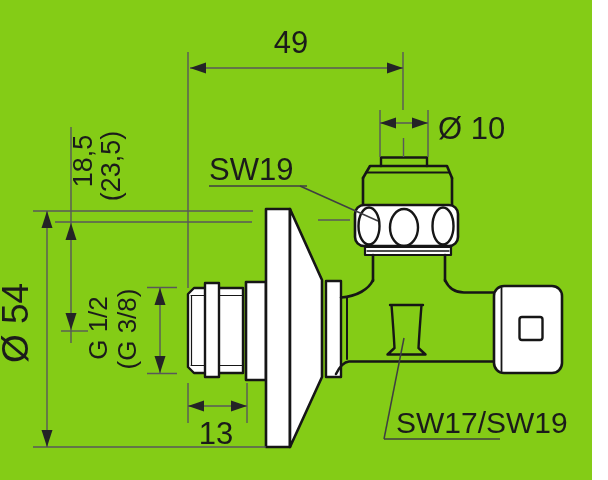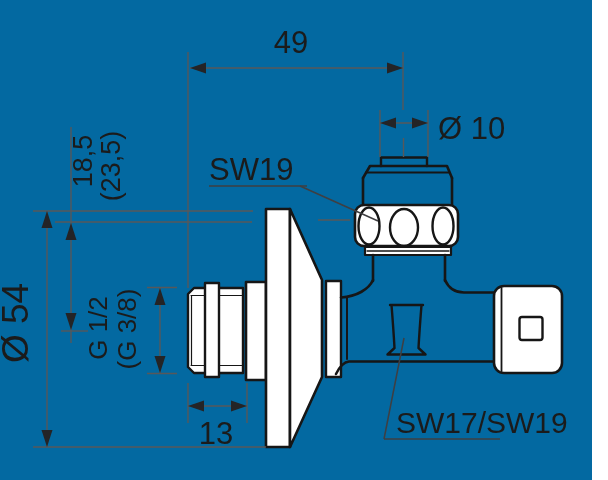--- a/index.html
+++ b/index.html
@@ -1,19 +1,19 @@
 <!DOCTYPE html>
 <html><head>
 <meta charset="utf-8">
 <style>
   html,body{margin:0;padding:0;background:#ffffff;}
   .stage{
     position:relative;
     width:592px;height:480px;
-    background:#0369a1;
+    background:#84cc16;
     overflow:hidden;
     font-family:"Liberation Sans", sans-serif;
     text-decoration:underline;
   }
   svg{display:block;}
   .part{stroke:#161616;fill:none;stroke-linecap:round;stroke-linejoin:round;}
   .partfill{stroke:#161616;fill:#ffffff;stroke-linejoin:round;}
   .dim{stroke:#58585a;stroke-width:1.4;fill:none;stroke-linecap:butt;}
   .leader{stroke:#3f3f42;stroke-width:1.5;fill:none;}
   .arrow{fill:#242426;stroke:none;}

